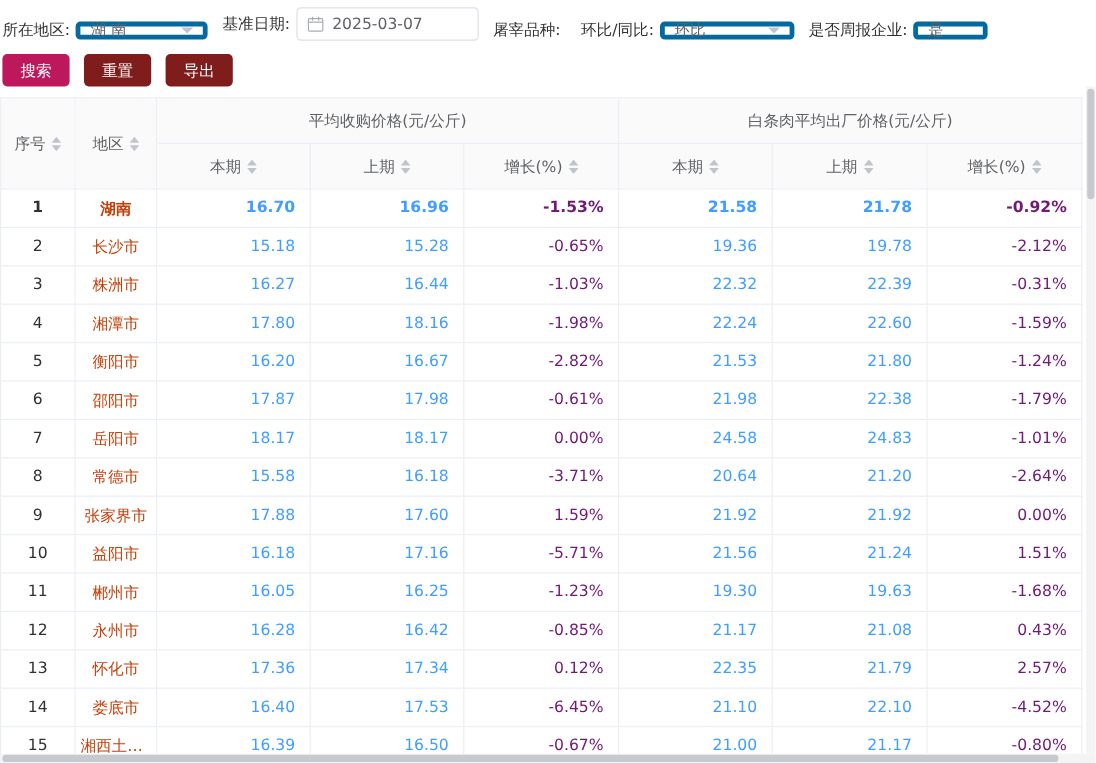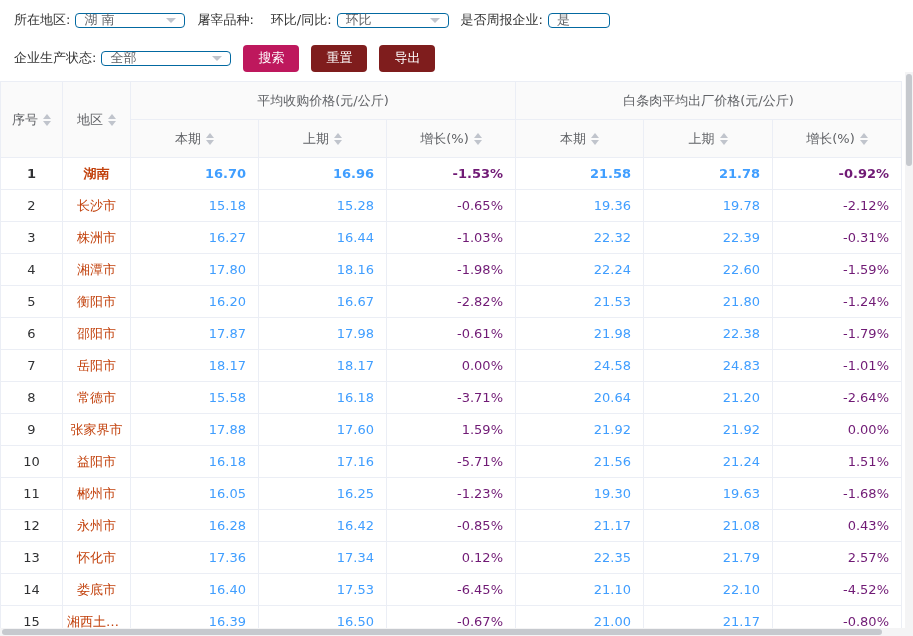--- a/index.html
+++ b/index.html
@@ -5,26 +5,26 @@
   * { margin:0; padding:0; box-sizing:border-box; }
   html,body { background:#fff; }
   body {
     width:913px; height:636px; overflow:hidden; position:relative;
     font-family:"DejaVu Sans","Liberation Sans",sans-serif;
     font-size:13px; color:#606266;
   }
   .app { width:913px; height:636px; position:relative; overflow:hidden; }
 
   
-  .filter-row { display:flex; align-items:center; height:28px; margin-top:6px; padding-left:14px; white-space:nowrap; }
+  .filter-row { display:flex; align-items:flex-end; height:28px; margin-top:6px; padding-left:2px; white-space:nowrap; }
   .filter-row.second { margin-top:10px; }
   .filter-item { display:flex; align-items:center; margin-right:12px; flex:0 0 auto; }
   .filter-label { margin-right:5px; color:#333; font-size:13px; }
   .select-box {
-    height:15px; border:1px solid #0369a1; border-radius:4px; background:#fff;
+    height:15px; border:4px solid #0369a1; border-radius:4px; background:#fff;
     display:flex; align-items:center; justify-content:space-between;
     padding:0 8px; color:#606266; font-size:13px; cursor:pointer;
   }
   .select-value { overflow:hidden; text-overflow:ellipsis; }
   .caret-down {
     width:0; height:0; margin-left:6px; flex:0 0 auto;
     border-left:5px solid transparent; border-right:5px solid transparent;
     border-top:5px solid #c0c4cc;
   }
   .date-box {
@@ -77,20 +77,34 @@
 
   <div class="filter-row">
     <div class="filter-item">
       <span class="filter-label">所在地区:</span>
       <div class="select-box w-region">
         <span class="select-value">湖 南</span>
         <span class="caret-down"></span>
       </div>
     </div>
 
+    <div class="filter-item">
+      <span class="filter-label">基准日期:</span>
+      <div class="date-box w-date">
+        <span style="display:inline-flex;">
+          <svg width="14" height="14" viewBox="0 0 14 14">
+            <rect x="1" y="2.5" width="12" height="10.5" rx="1.2" fill="none" stroke="#A8ABB2" stroke-width="1"></rect>
+            <line x1="1" y1="5.5" x2="13" y2="5.5" stroke="#A8ABB2" stroke-width="1"></line>
+            <line x1="4.5" y1="1" x2="4.5" y2="4" stroke="#A8ABB2" stroke-width="1"></line>
+            <line x1="9.5" y1="1" x2="9.5" y2="4" stroke="#A8ABB2" stroke-width="1"></line>
+          </svg>
+        </span>
+        <span>2025-03-07</span>
+      </div>
+    </div>
 
     <div class="filter-item">
       <span class="filter-label">屠宰品种:</span>
     </div>
 
     <div class="filter-item">
       <span class="filter-label">环比/同比:</span>
       <div class="select-box w-comparison">
         <span class="select-value">环比</span>
         <span class="caret-down"></span>
@@ -100,27 +114,20 @@
     <div class="filter-item">
       <span class="filter-label">是否周报企业:</span>
       <div class="select-box w-weekly">
         <span class="select-value">是</span>
 
       </div>
     </div>
   </div>
 
   <div class="filter-row second">
-    <div class="filter-item">
-      <span class="filter-label">企业生产状态:</span>
-      <div class="select-box w-status">
-        <span class="select-value">全部</span>
-        <span class="caret-down"></span>
-      </div>
-    </div>
     <button class="btn btn-primary">搜索</button>
     <button class="btn btn-warning">重置</button>
     <button class="btn btn-warning">导出</button>
   </div>
 
   <div class="table-wrap">
     <table>
       <colgroup>
         <col style="width:62px">
           <col style="width:68px">

